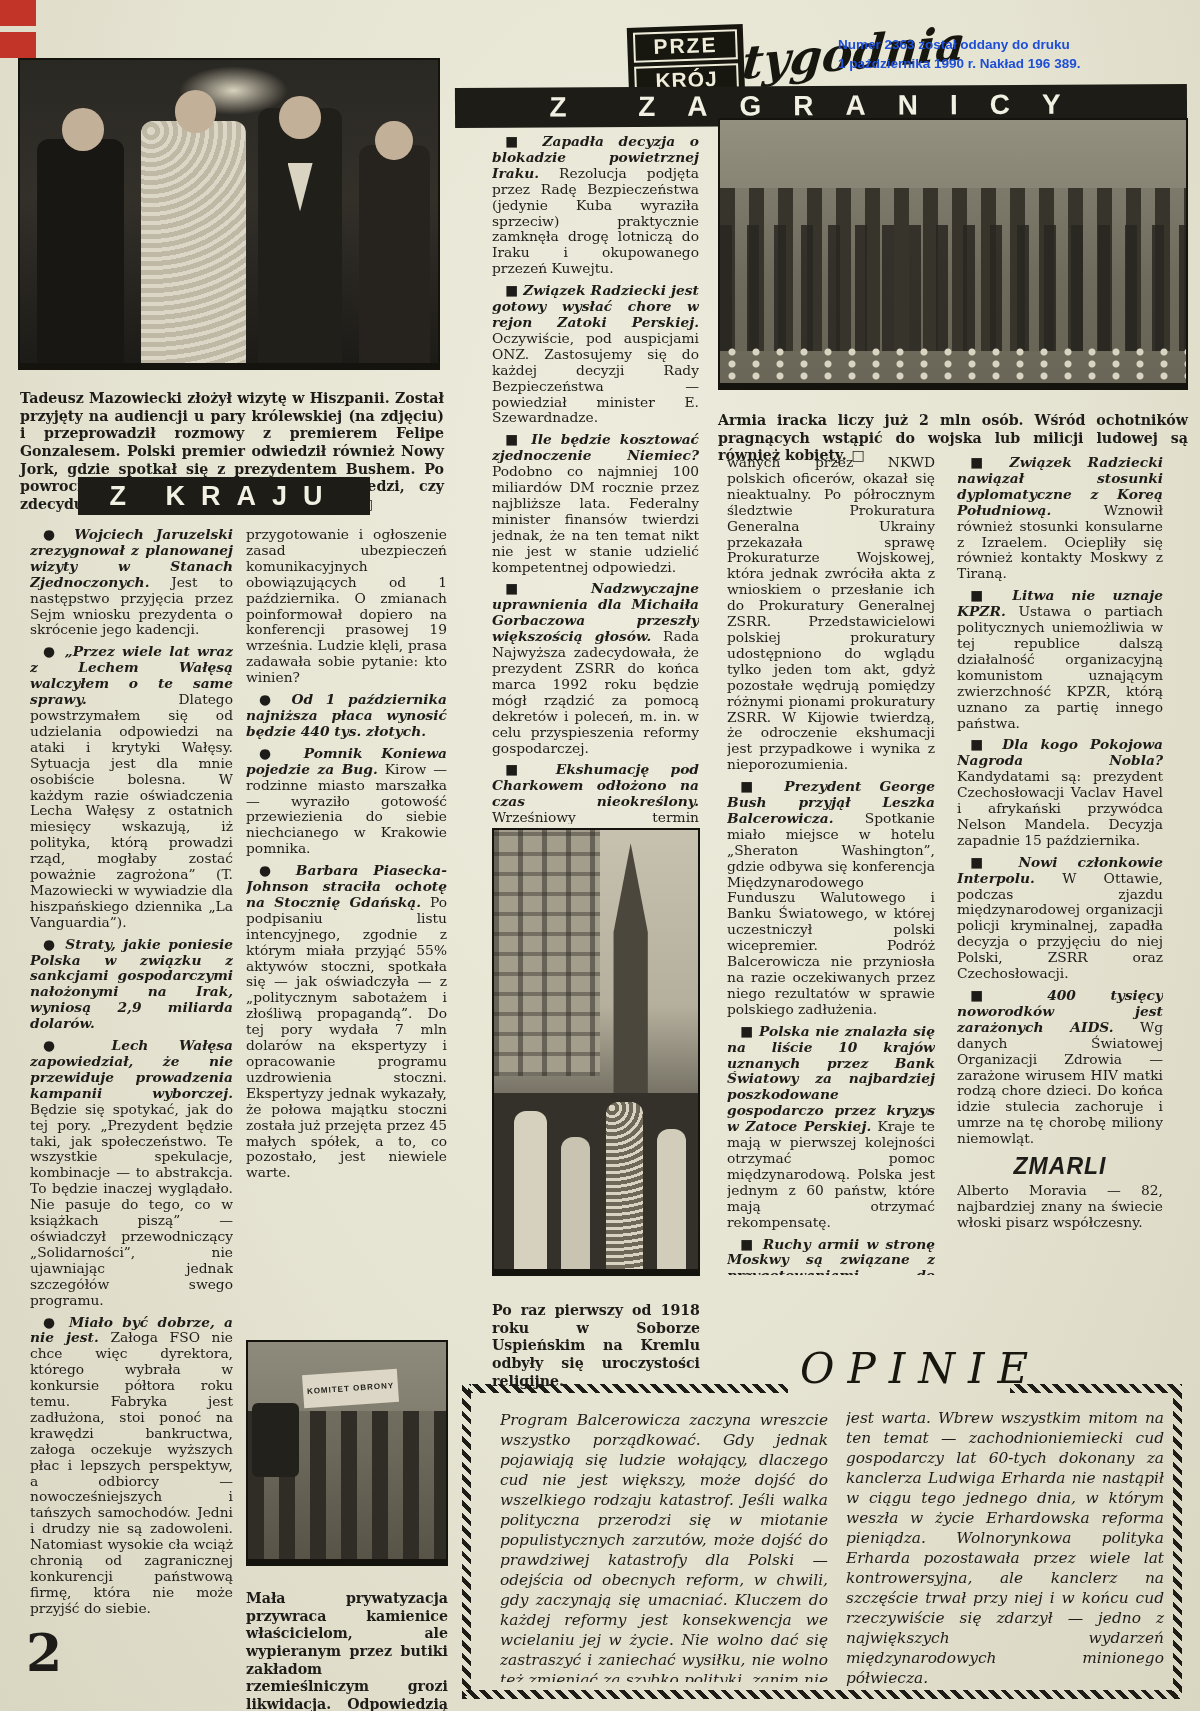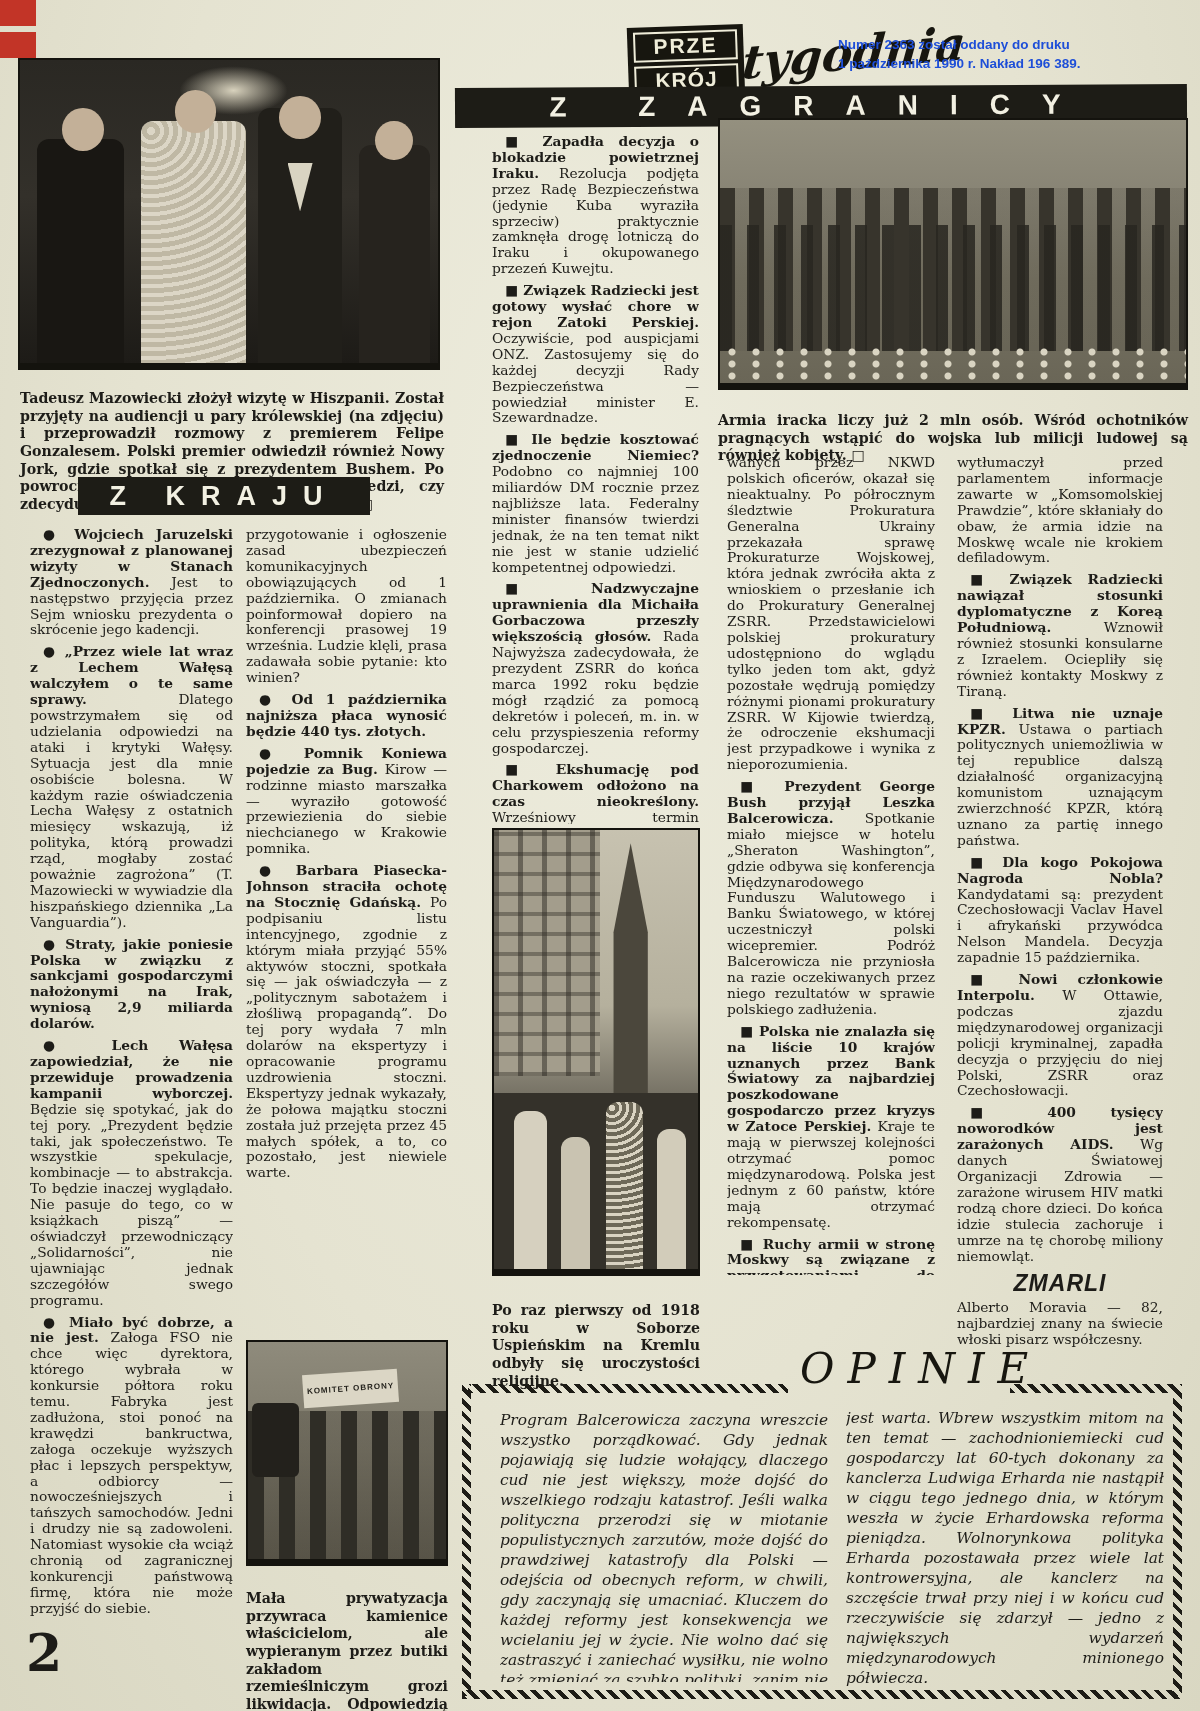--- a/index.html
+++ b/index.html
@@ -23,21 +23,21 @@
           font-weight:700;display:flex;align-items:center;justify-content:center;overflow:hidden;}
   .banner-zagranica{left:455px;top:86px;width:732px;height:40px;font-size:28px;letter-spacing:32px;transform:rotate(-0.3deg);}
   .banner-kraj{left:78px;top:477px;width:292px;height:38px;font-size:27px;letter-spacing:16px;}
   
   .photo{border:2px solid #14130e;border-bottom:7px solid #14130e;box-sizing:border-box;overflow:hidden;}
   .caption{font-weight:700;font-size:14.2px;line-height:17.6px;text-align:justify;}
   
   .col{font-size:13.8px;line-height:15.9px;text-align:justify;overflow:hidden;}
   .col p{margin:0 0 6px;}
   .col p.item{text-indent:13px;}
-  .col b{font-weight:700;}
+  .col b{font-weight:700;font-style:italic;}
   .zmarli-title{font-family:"Liberation Sans",sans-serif;font-style:italic;font-weight:900;
                 font-size:23px;letter-spacing:1px;text-align:center;margin:12px 0 8px;}
   
   .wavy{position:absolute;background:repeating-linear-gradient(45deg,#1d1c16 0 4px,transparent 4px 9px);}
   .opinie-title{left:800px;top:1344px;font-style:italic;font-size:42px;letter-spacing:13px;
                 font-family:"DejaVu Serif",serif;color:#17160f;}
   .opinie-col{font-style:italic;font-size:15.4px;line-height:20px;text-align:justify;overflow:hidden;}
   .pagenum{left:26px;top:1622px;font-size:52px;font-weight:700;}
   
   .fig{position:absolute;bottom:0;border-radius:12px 12px 0 0;}
@@ -106,21 +106,20 @@
   <p class="abs caption" style="left:492px;top:1288px;width:208px;">Po raz pierwszy od 1918 roku w Soborze Uspieńskim na Kremlu odbyły się uroczystości religijne.</p>
 
   <div class="abs col" style="left:727px;top:455px;width:208px;height:820px;">
     <p class="cont">wanych przez NKWD polskich oficerów, okazał się nieaktualny. Po półrocznym śledztwie Prokuratura Generalna Ukrainy przekazała sprawę Prokuraturze Wojskowej, która jednak zwróciła akta z wnioskiem o przesłanie ich do Prokuratury Generalnej ZSRR. Przedstawicielowi polskiej prokuratury udostępniono do wglądu tylko jeden tom akt, gdyż pozostałe wędrują pomiędzy różnymi pionami prokuratury ZSRR. W Kijowie twierdzą, że odroczenie ekshumacji jest przypadkowe i wynika z nieporozumienia.</p>
     <p class="item"><b>■ Prezydent George Bush przyjął Leszka Balcerowicza.</b> <span>Spotkanie miało miejsce w hotelu „Sheraton Washington”, gdzie odbywa się konferencja Międzynarodowego Funduszu Walutowego i Banku Światowego, w której uczestniczył polski wicepremier. Podróż Balcerowicza nie przyniosła na razie oczekiwanych przez niego rezultatów w sprawie polskiego zadłużenia.</span></p>
     <p class="item"><b>■ Polska nie znalazła się na liście 10 krajów uznanych przez Bank Światowy za najbardziej poszkodowane gospodarczo przez kryzys w Zatoce Perskiej.</b> <span>Kraje te mają w pierwszej kolejności otrzymać pomoc międzynarodową. Polska jest jednym z 60 państw, które mają otrzymać rekompensatę.</span></p>
     <p class="item"><b>■ Ruchy armii w stronę Moskwy są związane z przygotowaniami do parady z okazji rocznicy Rewolucji Październikowej.</b> </p>
   </div>
 
   <div class="abs col" style="left:957px;top:455px;width:206px;height:900px;">
-    <p class="cont">wytłumaczył przed parlamentem informacje zawarte w „Komsomolskiej Prawdzie”, które skłaniały do obaw, że armia idzie na Moskwę wcale nie krokiem defiladowym.</p>
     <p class="item"><b>■ Związek Radziecki nawiązał stosunki dyplomatyczne z Koreą Południową.</b> <span>Wznowił również stosunki konsularne z Izraelem. Ociepliły się również kontakty Moskwy z Tiraną.</span></p>
     <p class="item"><b>■ Litwa nie uznaje KPZR.</b> <span>Ustawa o partiach politycznych uniemożliwia w tej republice dalszą działalność organizacyjną komunistom uznającym zwierzchność KPZR, którą uznano za partię innego państwa.</span></p>
     <p class="item"><b>■ Dla kogo Pokojowa Nagroda Nobla?</b> <span>Kandydatami są: prezydent Czechosłowacji Vaclav Havel i afrykański przywódca Nelson Mandela. Decyzja zapadnie 15 października.</span></p>
     <p class="item"><b>■ Nowi członkowie Interpolu.</b> <span>W Ottawie, podczas zjazdu międzynarodowej organizacji policji kryminalnej, zapadła decyzja o przyjęciu do niej Polski, ZSRR oraz Czechosłowacji.</span></p>
     <p class="item"><b>■ 400 tysięcy noworodków jest zarażonych AIDS.</b> <span>Wg danych Światowej Organizacji Zdrowia — zarażone wirusem HIV matki rodzą chore dzieci. Do końca idzie stulecia zachoruje i umrze na tę chorobę miliony niemowląt.</span></p>
     <div class="zmarli-title">ZMARLI</div>
     <p>Alberto Moravia — 82, najbardziej znany na świecie włoski pisarz współczesny.</p>
   </div>
 
   <div class="abs banner banner-kraj">

